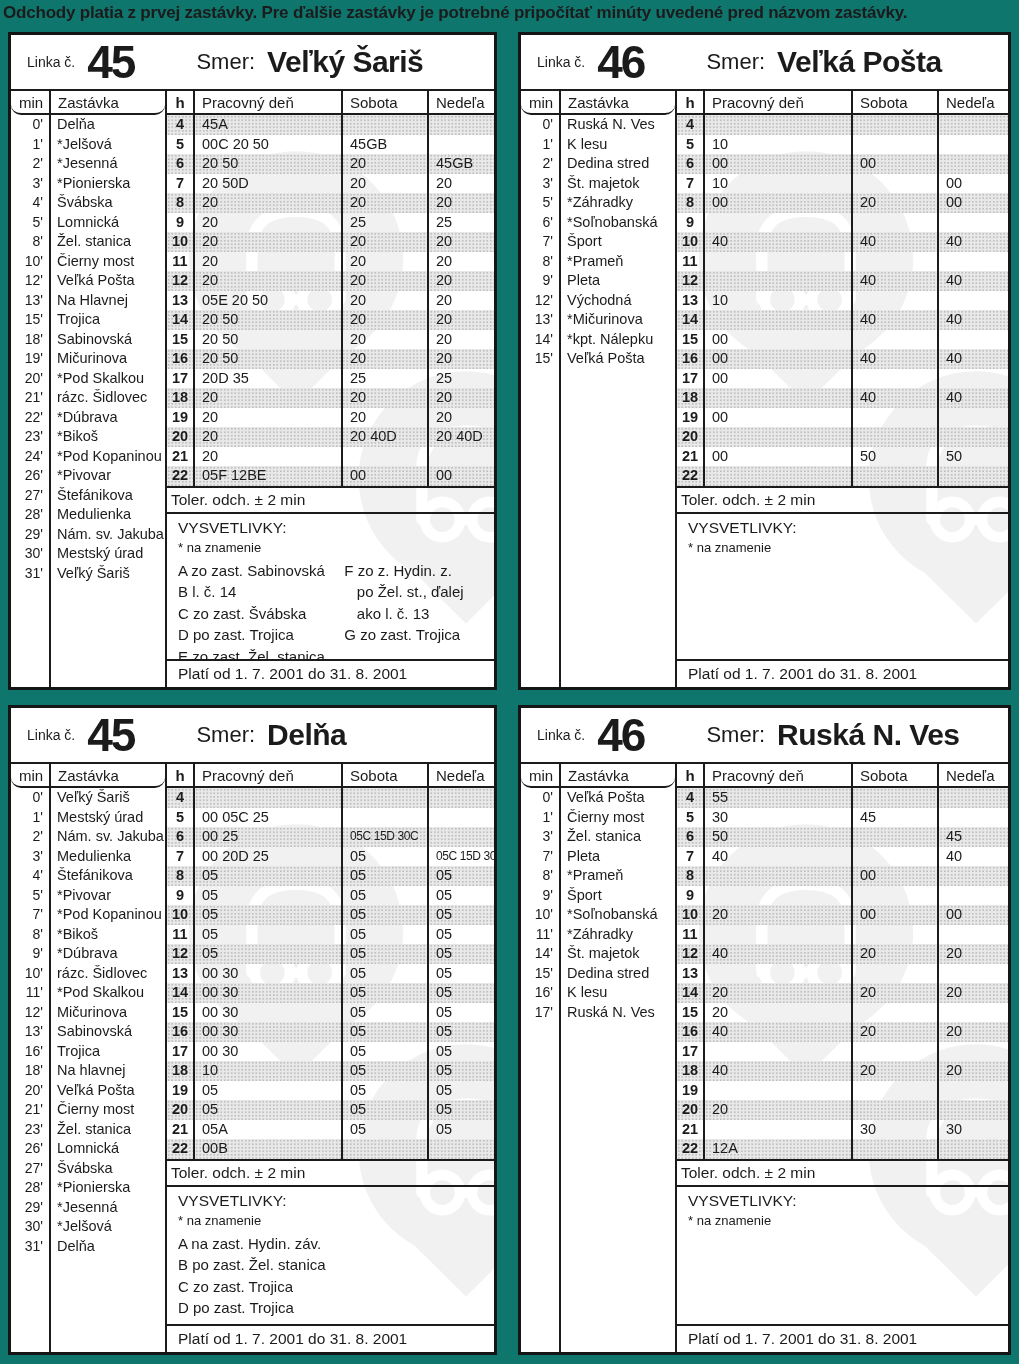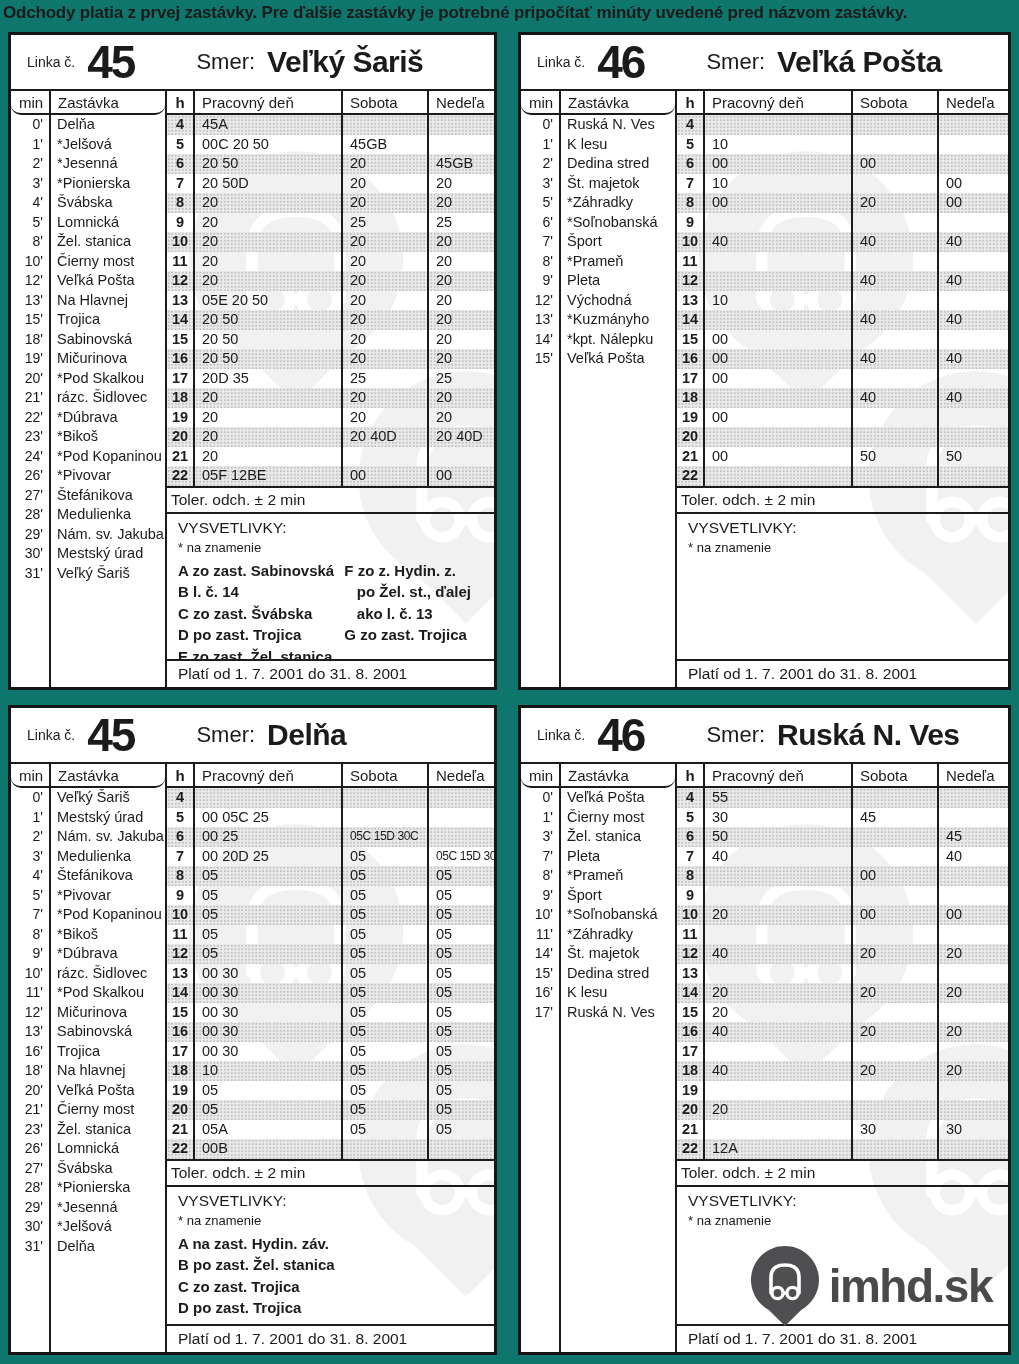--- a/index.html
+++ b/index.html
@@ -43,21 +43,21 @@
   .cn{flex:1;border-right:none;min-width:0;}
   .squeeze{font-size:12px;letter-spacing:-0.4px;}
   .sh{background-color:#e9e9e9;background-image:radial-gradient(#c0c0c0 0.7px,rgba(0,0,0,0) 0.8px);background-size:3.5px 3.5px;}
   .toler{height:28px;border-top:2px solid var(--ink);border-bottom:2px solid var(--ink);box-sizing:border-box;display:flex;align-items:center;padding-left:4px;font-size:15.5px;}
   .legend-box{flex:1;border-bottom:2px solid var(--ink);box-sizing:border-box;padding:5px 8px 0 11px;overflow:hidden;}
   .lg-title{font-size:15.5px;margin-bottom:3px;}
   .lg-note{font-size:13px;margin-bottom:5px;}
   .lg-cols{display:flex;}
   .lg-col1{width:54%;flex:none;}
   .lg-col2{flex:1;}
-  .lg-line{font-size:15px;line-height:21.5px;white-space:pre-wrap;font-weight:bold;}
+  .lg-line{font-size:15px;line-height:21.5px;white-space:pre-wrap;}
   .plati{height:26px;display:flex;align-items:center;padding-left:11px;font-size:15.5px;flex:none;}
   .brand{position:absolute;right:16px;bottom:24px;display:flex;align-items:center;z-index:3;}
   .brand-pin{width:72px;height:84px;flex:none;display:block;}
   .brand-pin svg{width:100%;height:100%;display:block;}
   .brand-text{font-size:46px;font-weight:700;color:#4a4a4c;letter-spacing:-1.5px;margin-left:8px;line-height:1;}
 </style>
 </head>
 <body>
 
 <div class="sheet">
@@ -399,21 +399,21 @@
               <div class="srow">
                 <div class="smin">9'</div>
                 <div class="sname">Pleta</div>
               </div>
               <div class="srow">
                 <div class="smin">12'</div>
                 <div class="sname">Východná</div>
               </div>
               <div class="srow">
                 <div class="smin">13'</div>
-                <div class="sname">*Kuzmányho</div>
+                <div class="sname">*Mičurinova</div>
               </div>
               <div class="srow">
                 <div class="smin">14'</div>
                 <div class="sname">*kpt. Nálepku</div>
               </div>
               <div class="srow">
                 <div class="smin">15'</div>
                 <div class="sname">Veľká Pošta</div>
               </div>
             </div>
@@ -1019,27 +1019,15 @@
               </div>
             </div>
             <div class="toler">Toler. odch. ± 2 min</div>
             <div class="legend-box">
               <div class="lg-title">VYSVETLIVKY:</div>
               <div class="lg-note">* na znamenie</div>
             </div>
             <div class="plati">Platí od 1. 7. 2001 do 31. 8. 2001</div>
           </div>
         </div>
-        <div class="brand">
-          <span class="brand-pin">
-            <svg viewBox="0 0 72 84" xmlns="http://www.w3.org/2000/svg">
-              <path d="M36 2 C17.2 2 2 17.2 2 36 c0 12.9 7.2 24.1 17.8 29.9 L36 82 l16.2-16.1 C62.8 60.1 70 48.9 70 36 70 17.2 54.8 2 36 2 Z" fill="#4f4f51"></path>
-              <path d="M22 49 V33 q0-12 14-12 t14 12 v16" fill="none" stroke="#fff" stroke-width="3.6" stroke-linecap="round"></path>
-              <circle cx="28.5" cy="49" r="5.6" fill="none" stroke="#fff" stroke-width="3.4"></circle>
-              <circle cx="43.5" cy="49" r="5.6" fill="none" stroke="#fff" stroke-width="3.4"></circle>
-              <path d="M33.5 49 h5" stroke="#fff" stroke-width="3.4"></path>
-            </svg>
-          </span>
-          <span class="brand-text">imhd.sk</span>
-        </div>
       </section>
     </div>
 </div>
 
 </body></html>

